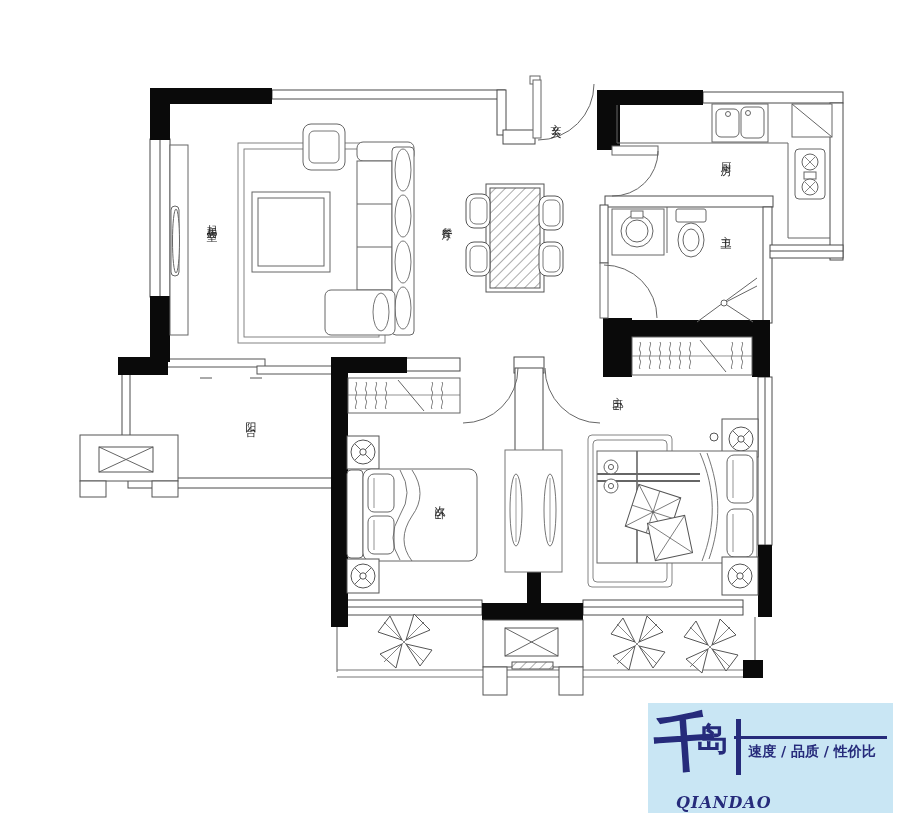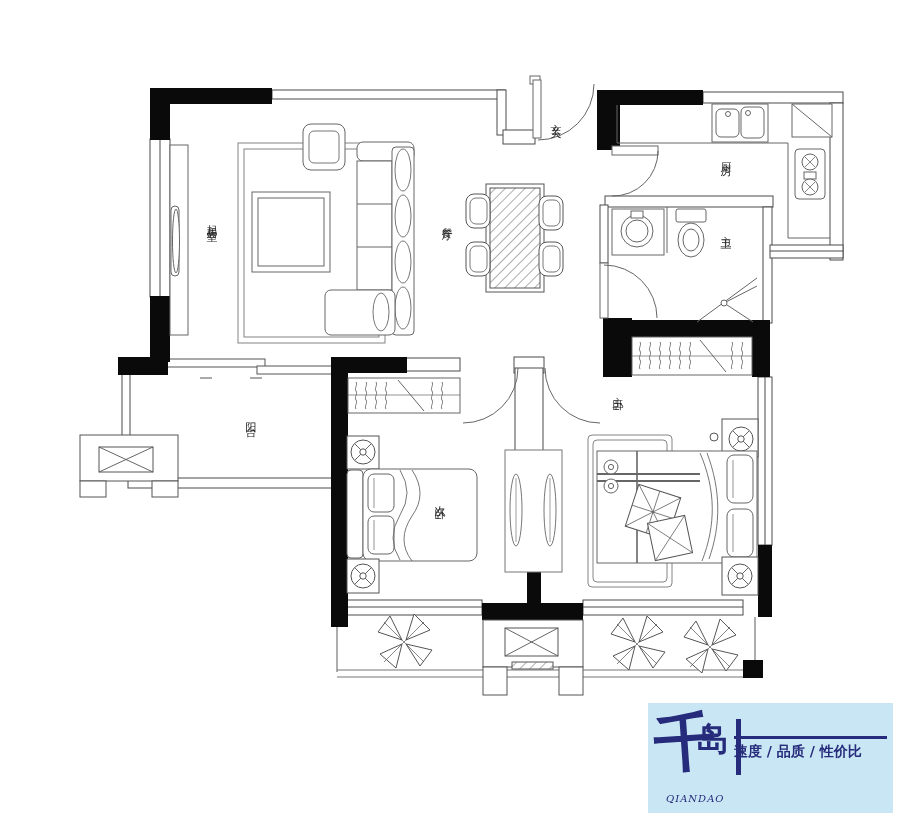--- a/index.html
+++ b/index.html
@@ -18,26 +18,26 @@
   .lbl-mbed{left:612px;top:388px;}
   
   .logo{position:absolute;left:648px;top:703px;width:245px;height:110px;background:#c9e6f4;}
   .logo-mark{position:absolute;left:8px;top:2px;width:92px;height:106px;color:#262b7b;}
   .mark-qian{position:absolute;left:-2px;top:-4px;font-family:"DejaVu Serif","Liberation Serif",serif;
              font-size:62px;font-weight:bold;transform:rotate(-4deg);}
   .mark-dao{position:absolute;left:40px;top:12px;font-family:"DejaVu Serif","Liberation Serif",serif;
             font-size:33px;font-weight:bold;}
   .mark-bracket{position:absolute;left:66px;top:14px;width:14px;height:56px;
                 border-right:5px solid #262b7b;}
-  .mark-caption{position:absolute;left:10px;top:88px;font-family:"DejaVu Serif","Liberation Serif",serif;
-                font-style:italic;font-weight:normal;font-size:10px;letter-spacing:1px;}
+  .mark-caption{position:absolute;left:20px;top:88px;font-family:"DejaVu Serif","Liberation Serif",serif;
+                font-style:italic;font-weight:bold;font-size:16px;letter-spacing:1px;}
   .logo-text{position:absolute;left:86px;top:30px;width:156px;color:#262b7b;}
   .logo-name{font-size:30px;font-weight:bold;letter-spacing:5px;white-space:nowrap;}
   .logo-rule{width:153px;height:3px;background:#262b7b;margin:3px 0 4px 0;}
-  .logo-tagline{font-size:14px;font-weight:bold;letter-spacing:0px;white-space:nowrap;}
+  .logo-tagline{font-size:14px;font-weight:bold;letter-spacing:0px;white-space:nowrap;text-align:center;}
 </style>
 </head>
 <body>
 
 <div id="stage">
 
 <svg id="plan-svg" width="900" height="821" viewBox="0 0 900 821">
   <defs>
     <pattern id="hatch" width="7" height="7" patternUnits="userSpaceOnUse" patternTransform="rotate(45)">
       <rect width="7" height="7" fill="#fff"></rect>

